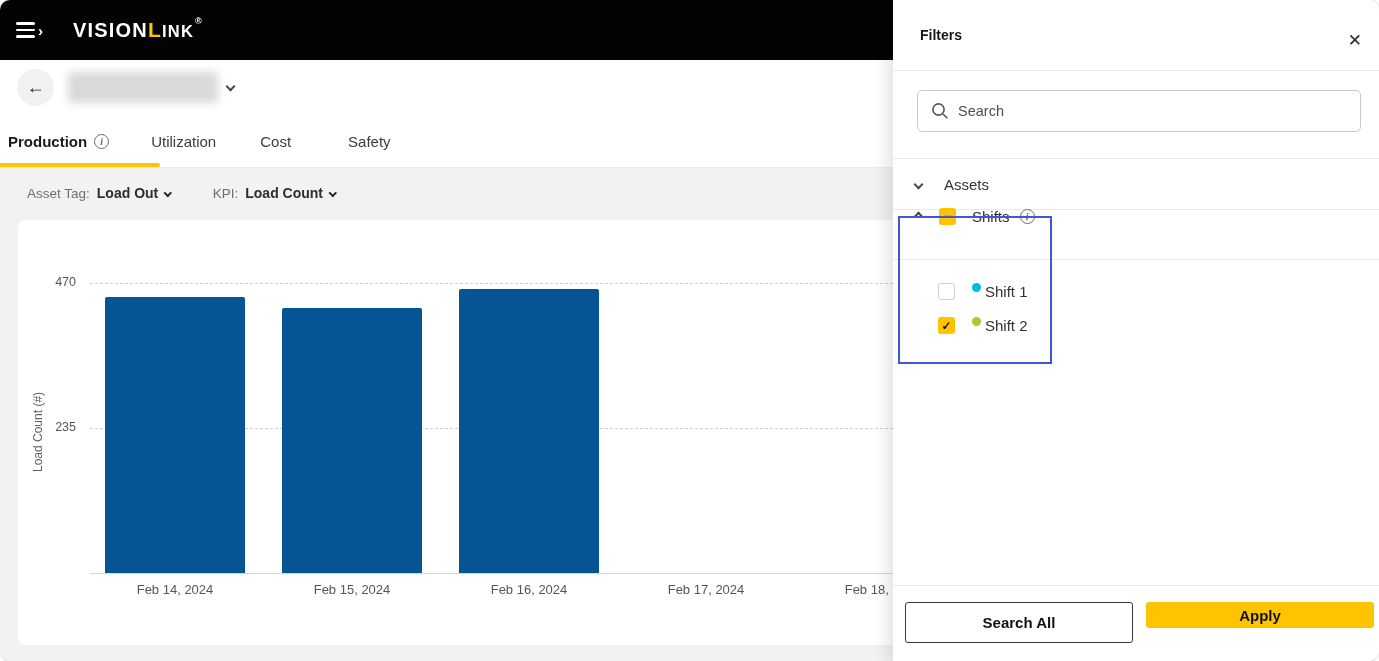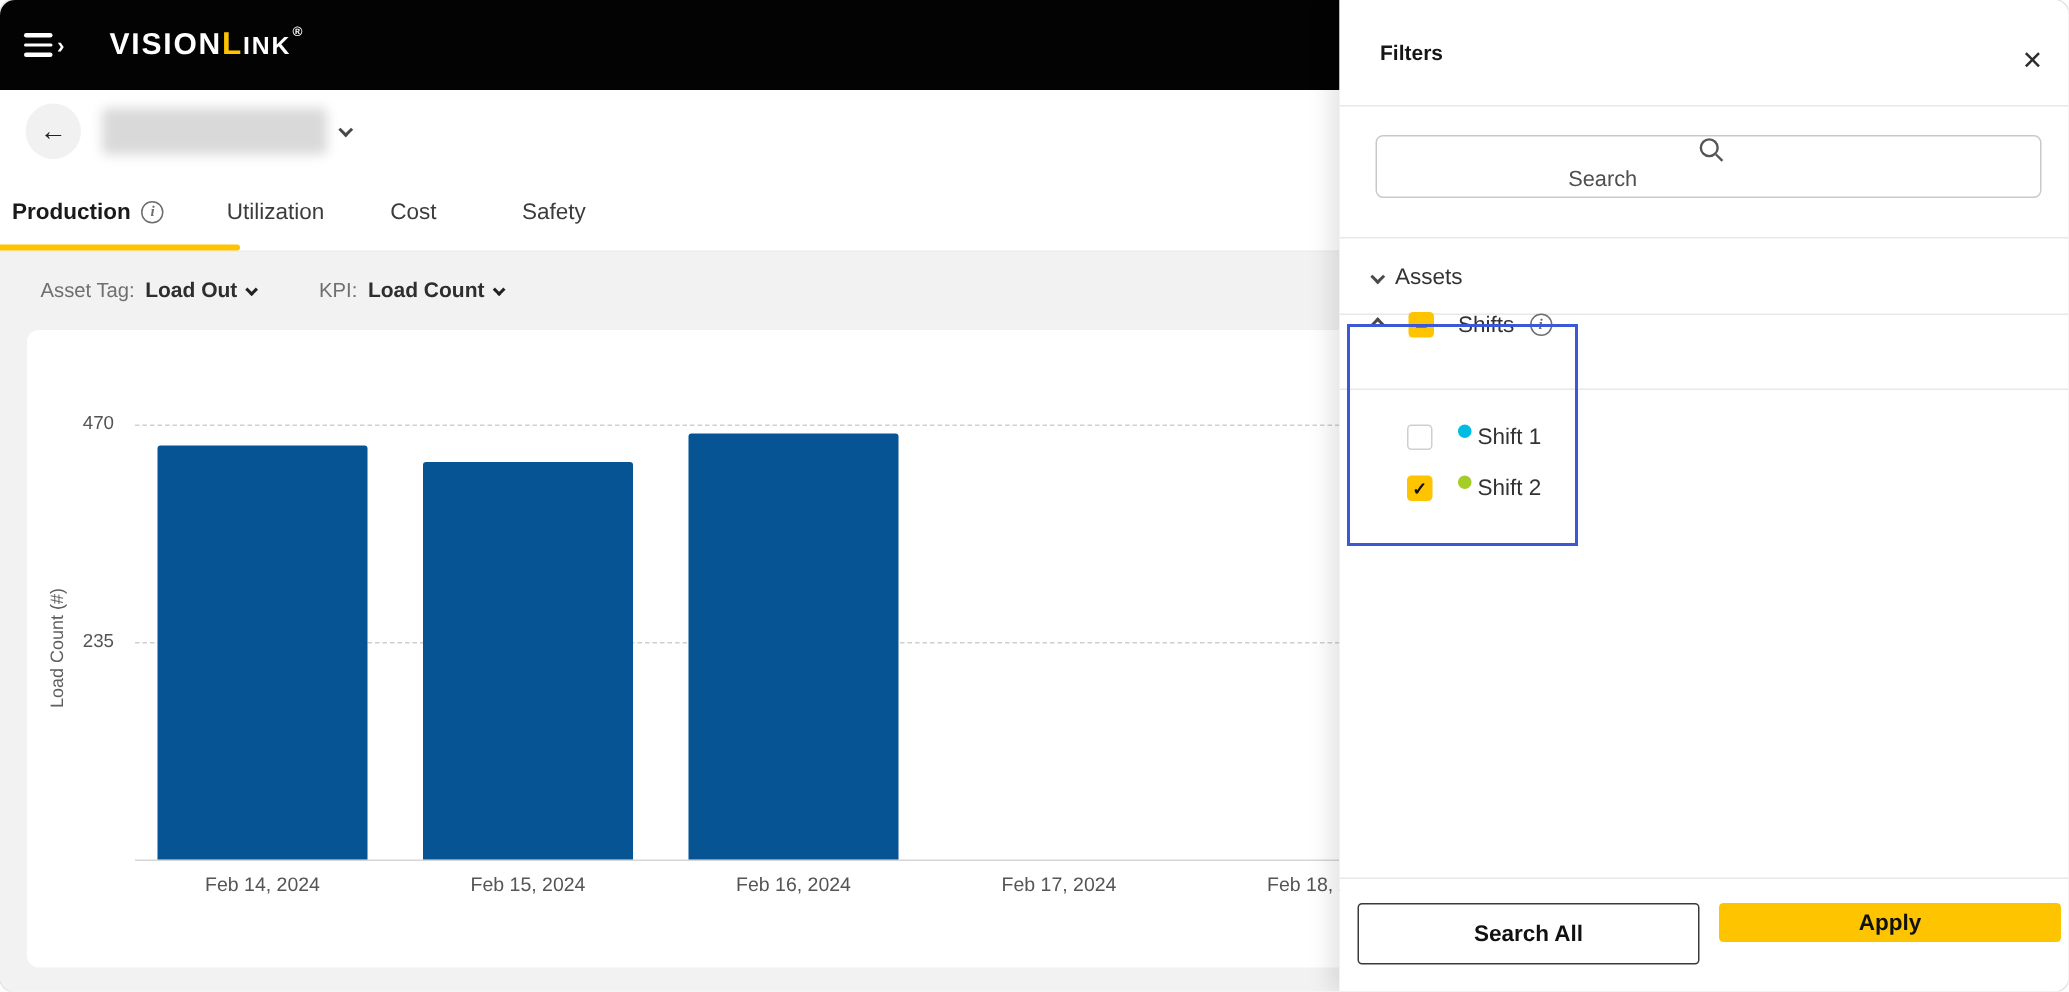--- a/index.html
+++ b/index.html
@@ -61,30 +61,30 @@
   .ytick { position:absolute; left:14px; width:44px; text-align:right; font-size:12.5px; color:#555; }
   .bar { position:absolute; width:140px; background:#065494; border-radius:2px 2px 0 0; cursor:pointer; }
   .xtick { position:absolute; top:362px; width:140px; text-align:center; font-size:13px; color:#555; }
 
   
   #panel { position:absolute; left:893px; top:0; width:486px; height:661px; background:#fff; box-shadow:-7px 0 14px rgba(0,0,0,.10); }
   .panel-title { position:absolute; left:27px; top:27px; font-size:14px; font-weight:700; color:#161616; }
   .panel-close { position:absolute; right:17px; top:32px; font-size:17px; color:#2e2e2e; cursor:pointer; line-height:1; }
   .divider { position:absolute; left:0; width:486px; border-top:1px solid #e8e8e8; }
 
-  .search-box { position:absolute; left:24px; top:90px; width:444px; height:42px; border:1px solid #c9c9c9; border-radius:5px; display:flex; align-items:center; background:#fff;flex-direction:column; }
+  .search-box { position:absolute; left:24px; top:90px; width:444px; height:42px; border:1px solid #c9c9c9; border-radius:5px; display:flex; align-items:center; background:#fff; }
   .search-box svg { margin:0 9px 0 13px; }
   .search-input { border:none; outline:none; flex:1; font-size:14.5px; color:#333; font-family:"Liberation Sans", sans-serif; background:transparent; }
   .search-input::placeholder { color:#4f4f4f; }
 
   .group-row { position:absolute; left:0; width:486px; display:flex; align-items:center; cursor:pointer; }
   .assets-row { top:159px; height:50px; }
   .shifts-row { top:192px; height:49px; }
   .group-row .chev { margin-left:22px; }
-  .group-label { font-size:15px; color:#333; margin-left:8px; }
+  .group-label { font-size:15px; color:#333; margin-left:22px; }
   .shifts-row .group-label { margin-left:16px; }
 
   .cb { display:inline-flex; width:17px; height:17px; border-radius:3px; align-items:center; justify-content:center; cursor:pointer; }
   .cb.empty { border:1.5px solid #cfcfcf; background:#fff; }
   .cb.yellow { background:#ffc400; color:#111; }
   .cb.yellow.ind::after { content:"–"; font-weight:800; font-size:14px; margin-top:-2px; }
   .cb.yellow.chk::after { content:"✓"; font-weight:800; font-size:12px; }
   .shifts-row .cb { margin-left:17px; }
 
   .shift-item { position:absolute; display:flex; align-items:flex-start; height:28px; left:0; width:400px; cursor:pointer; }

